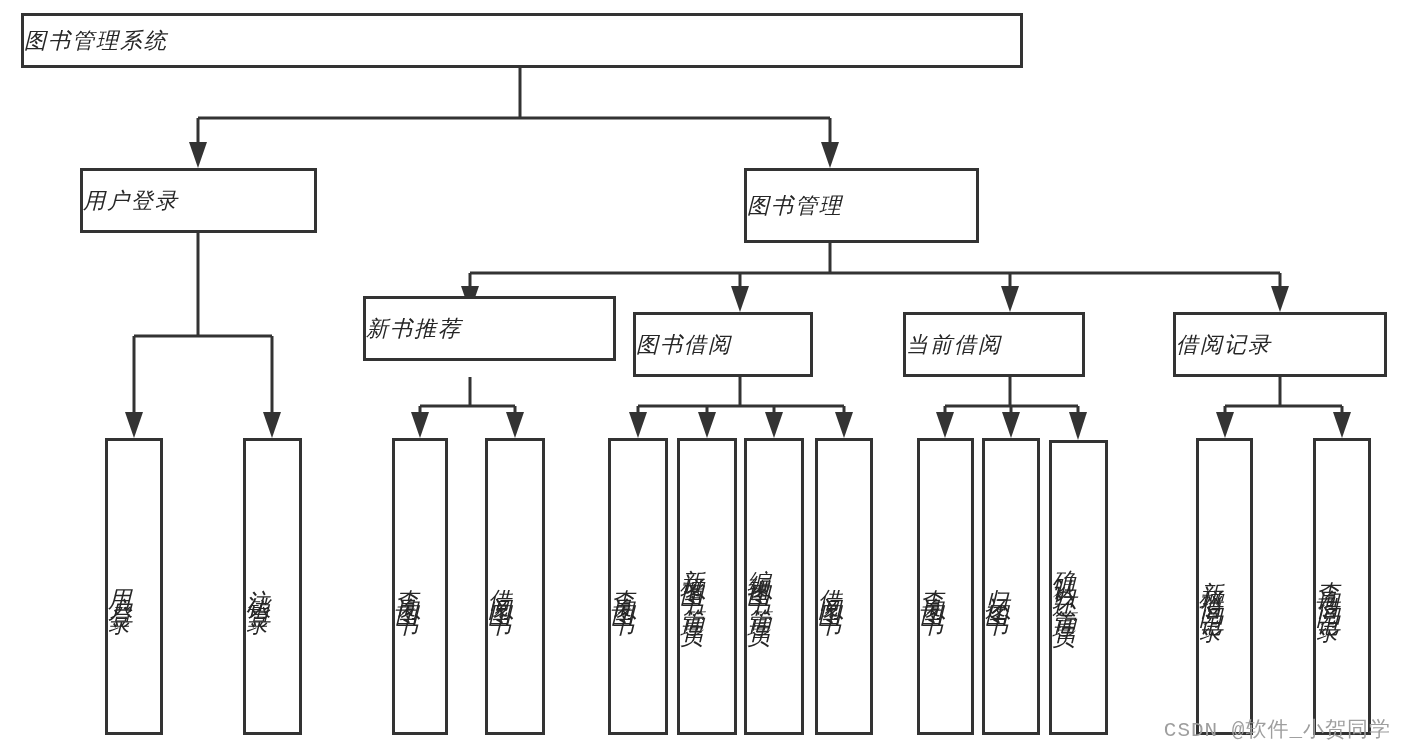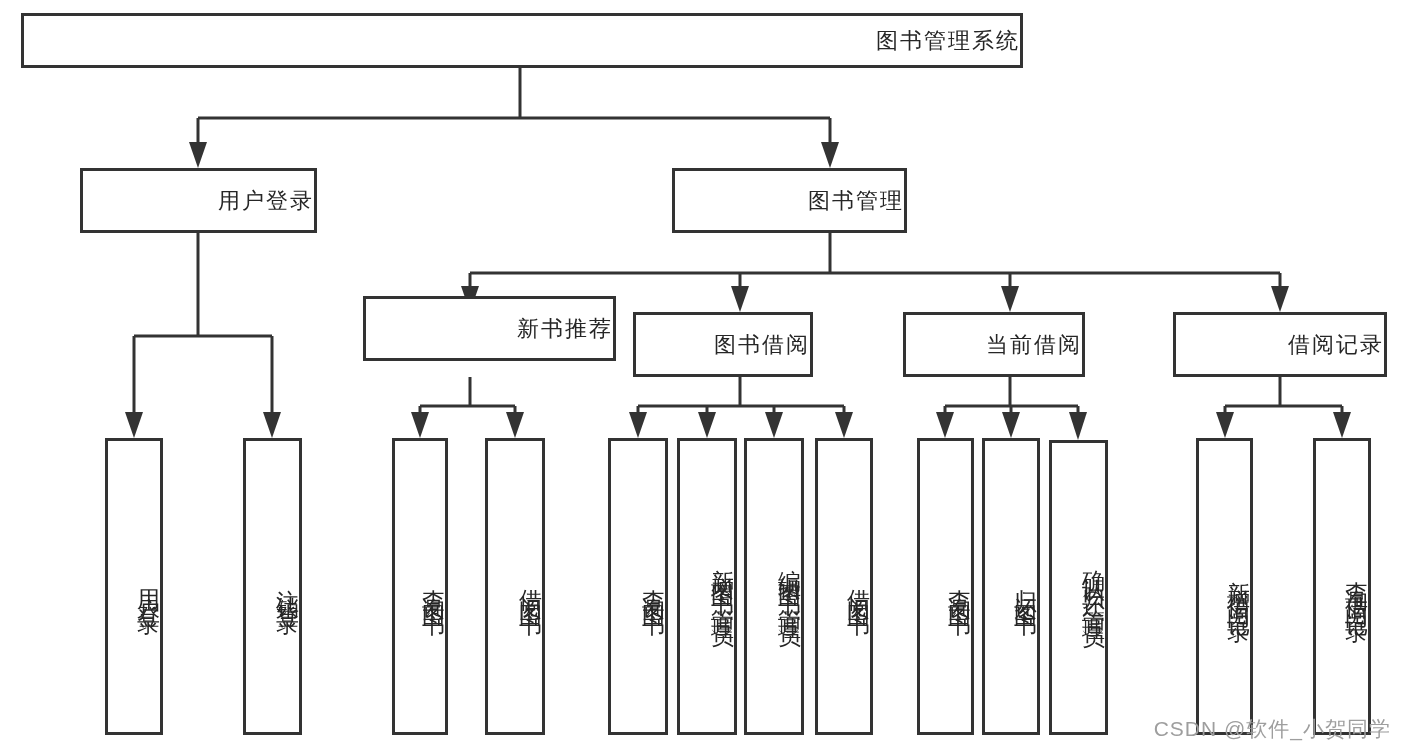--- a/index.html
+++ b/index.html
@@ -19,23 +19,24 @@
   }
   #wires line { stroke: #333333; stroke-width: 3; }
   #wires polygon { fill: #333333; }
   .node {
     position: absolute;
     box-sizing: border-box;
     border: 3px solid #333333;
     background: #ffffff;
     display: flex;
     align-items: center;
-    justify-content: flex-end;
+    justify-content: flex-start;
     z-index: 2;
     color: #262626;
+    font-style: italic;
   }
   .node .label {
     font-size: 22px;
     letter-spacing: 2px;
     color: #262626;
     white-space: nowrap;
   }
   .vnode .label {
     writing-mode: vertical-rl;
     text-orientation: mixed;
@@ -46,20 +47,21 @@
   }
   #watermark {
     position: absolute;
     right: 14px;
     bottom: 4px;
     z-index: 3;
     font-size: 21px;
     color: #9e9e9e;
     letter-spacing: 1px;
     white-space: nowrap;
+    font-family: Liberation Mono, monospace;
   }
 </style>
 </head>
 <body>
 
 <div id="stage">
 
   <svg id="wires" viewBox="0 0 1405 747" xmlns="http://www.w3.org/2000/svg">
 
     <g>
@@ -136,21 +138,21 @@
     </g>
   </svg>
 
   <div class="node" style="left:21px;top:13px;width:1002px;height:55px">
     <span class="label">图书管理系统</span>
   </div>
 
   <div class="node" style="left:80px;top:168px;width:237px;height:65px">
     <span class="label">用户登录</span>
   </div>
-  <div class="node" style="left:672px;top:168px;width:235px;height:65px">
+  <div class="node" style="left:744px;top:168px;width:235px;height:75px">
     <span class="label">图书管理</span>
   </div>
 
   <div class="node" style="left:363px;top:296px;width:253px;height:65px">
     <span class="label">新书推荐</span>
   </div>
   <div class="node" style="left:633px;top:312px;width:180px;height:65px">
     <span class="label">图书借阅</span>
   </div>
   <div class="node" style="left:903px;top:312px;width:182px;height:65px">

